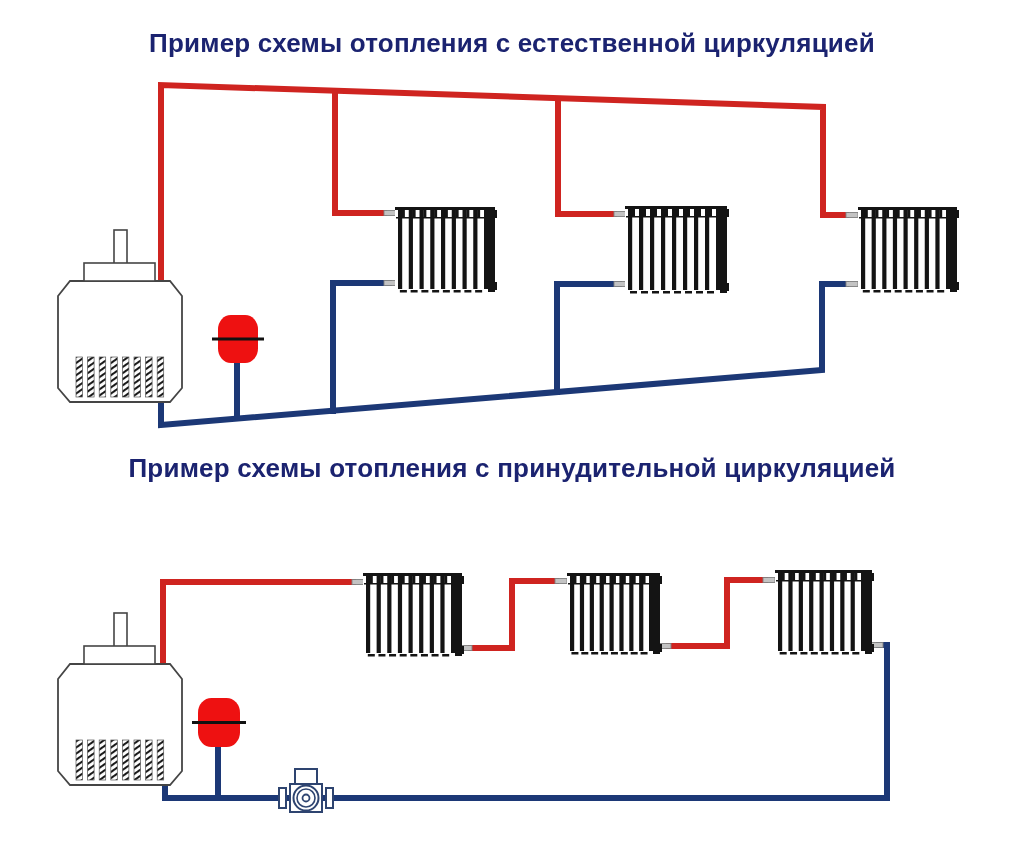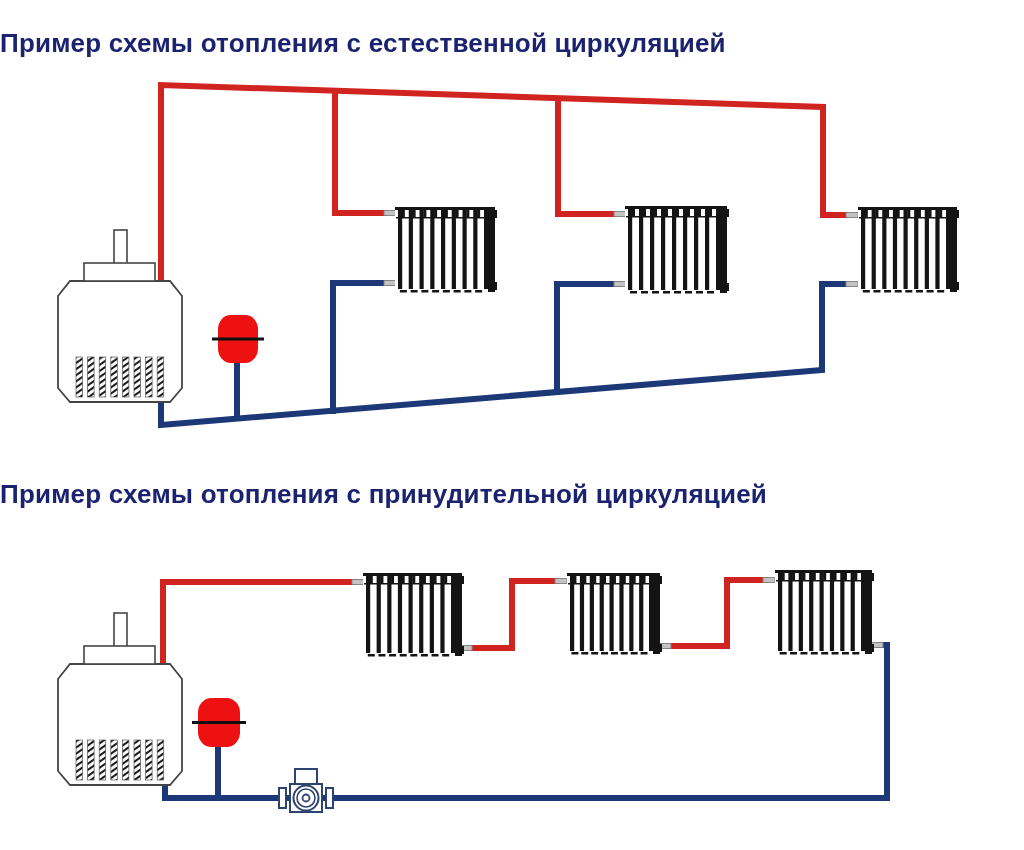--- a/index.html
+++ b/index.html
@@ -8,29 +8,29 @@
     width: 1024px;
     height: 850px;
     background: #ffffff;
     overflow: hidden;
     font-family: "Liberation Sans", sans-serif;
   }
   .diagram-title {
     position: absolute;
     left: 0;
     width: 1024px;
-    text-align: left;
+    text-align: center;
     font-weight: bold;
     font-size: 26px;
     letter-spacing: 0.2px;
     color: var(--title-color, #1b2370);
     white-space: nowrap;
   }
   #title-natural { top: 28px; }
-  #title-forced  { top: 479px; }
+  #title-forced  { top: 453px; }
   #scheme-canvas { position: absolute; left: 0; top: 0; }
 </style>
 </head>
 <body>
 
 <div id="page" style="background: rgb(255, 255, 255);">
   <div id="title-natural" class="diagram-title">Пример схемы отопления с естественной циркуляцией</div>
   <div id="title-forced" class="diagram-title">Пример схемы отопления с принудительной циркуляцией</div>
   <svg id="scheme-canvas" width="1024" height="850" viewBox="0 0 1024 850" xmlns="http://www.w3.org/2000/svg">
       <defs>

